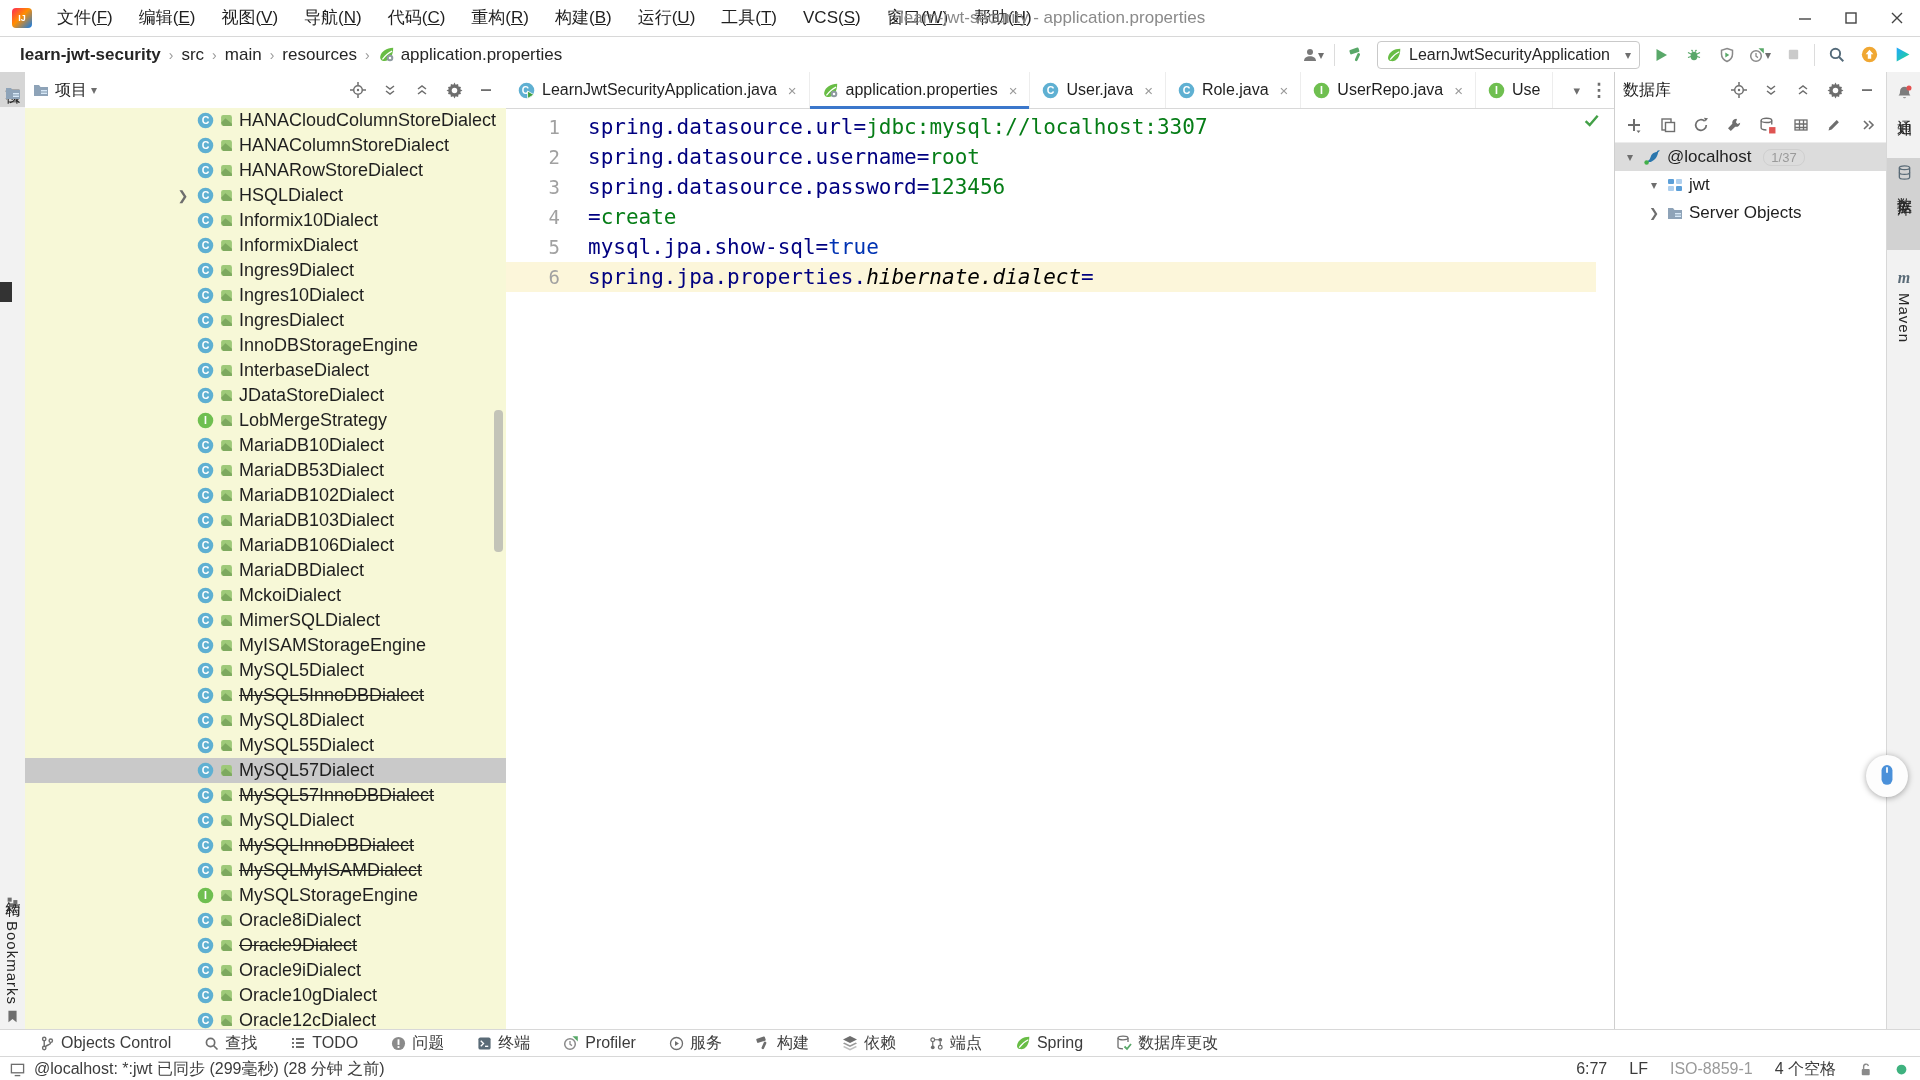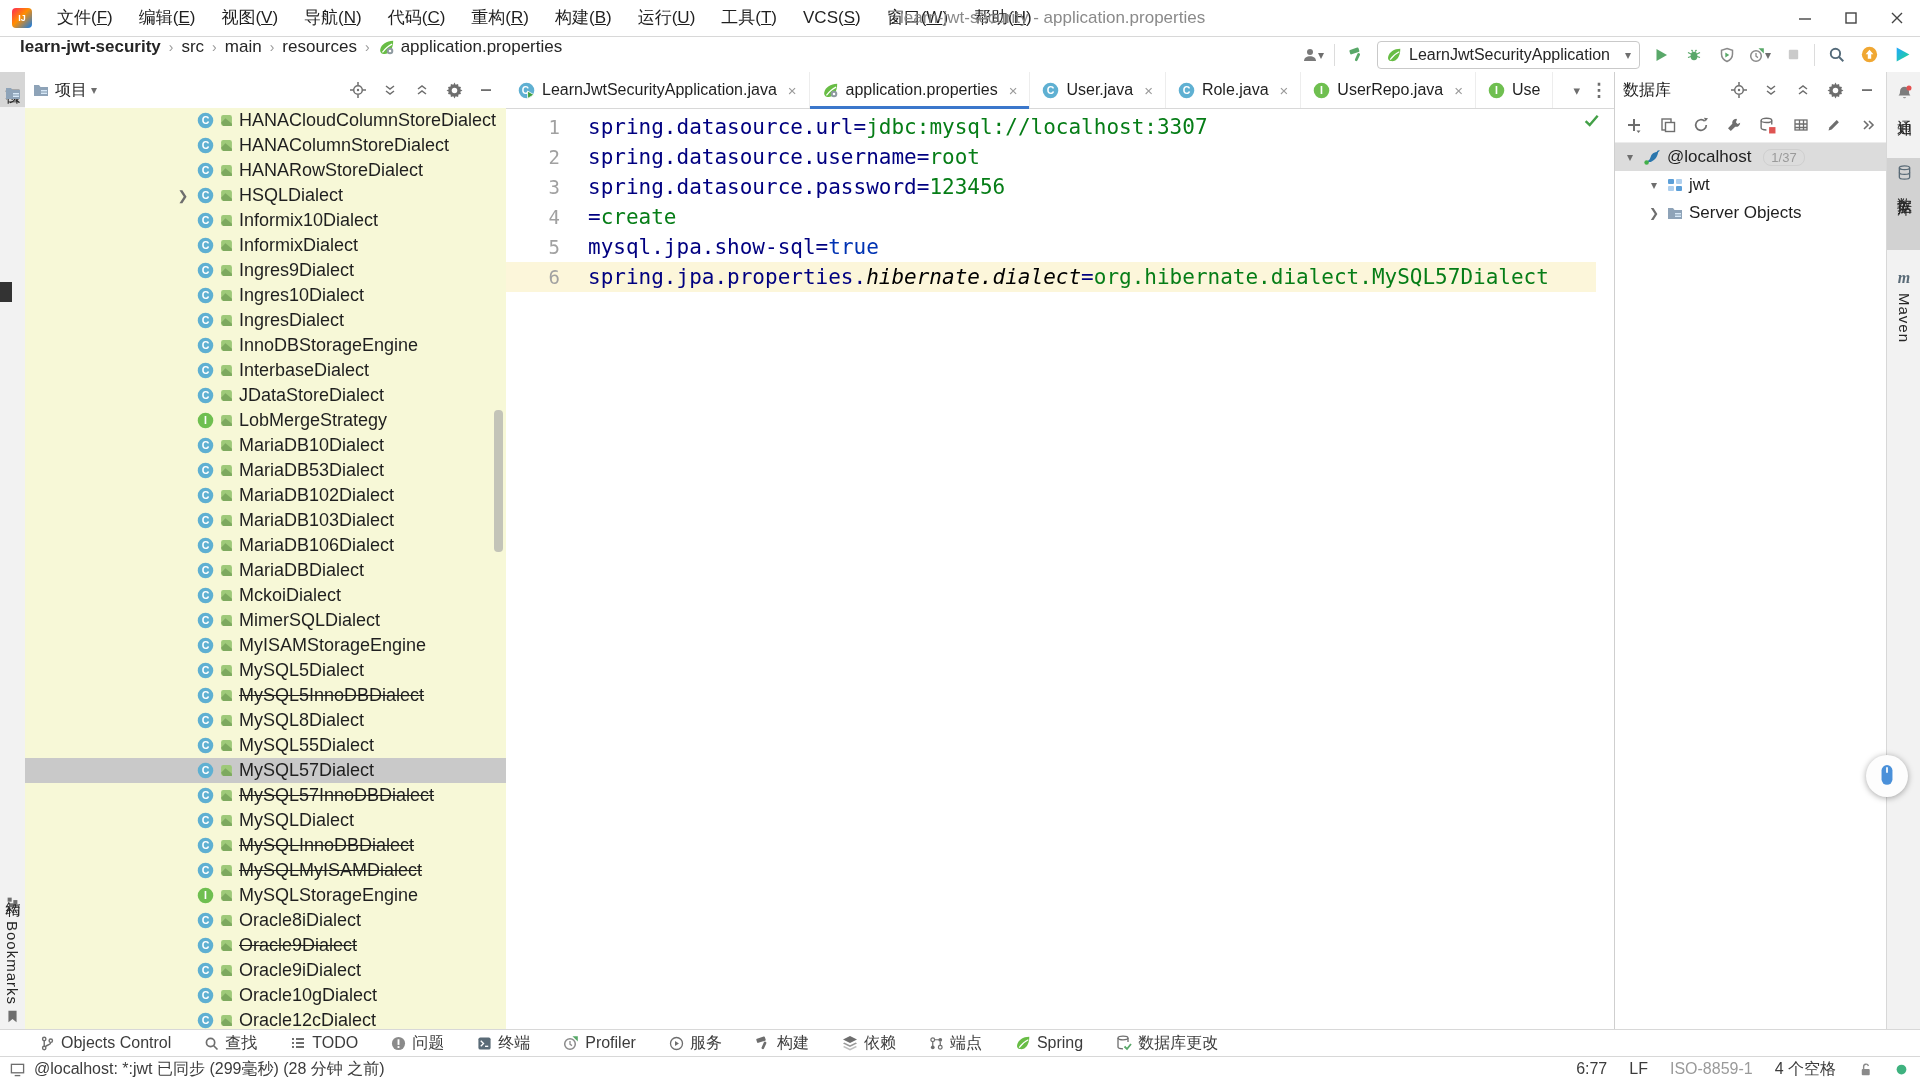--- a/index.html
+++ b/index.html
@@ -12,21 +12,21 @@
   #titlebar{left:0;top:0;width:1920px;height:36px;background:#fff;border-bottom:1px solid #d8d8d8;display:flex;align-items:center}
   #logo{width:20px;height:20px;margin:0 12px 0 12px;border-radius:4px;
         background:linear-gradient(135deg,#fe2857,#ff8e00 45%,#0a7bf0);display:flex;align-items:center;justify-content:center;
         color:#fff;font-size:9px;font-weight:bold}
   #menus{display:flex;list-style:none;margin:0;padding:0}
   #menus li{padding:0 13px;line-height:36px;cursor:default;white-space:nowrap}
   #win-title{position:absolute;left:900px;top:0;line-height:36px;color:#8a8a8a}
   #win-controls{position:absolute;right:0;top:0;display:flex}
   .wc{width:46px;height:36px;display:flex;align-items:center;justify-content:center;color:#444}
   
-  #toolbar{left:0;top:37px;width:1920px;height:35px;background:#fff;border-bottom:1px solid #d8d8d8;display:flex;align-items:flex-start}
+  #toolbar{left:0;top:37px;width:1920px;height:35px;background:#fff;border-bottom:1px solid #d8d8d8;display:flex;align-items:center}
   #breadcrumbs{display:flex;align-items:center;padding-left:20px;gap:8px;white-space:nowrap}
   #breadcrumbs .crumb{color:#262626}
   #breadcrumbs .crumb.first{font-weight:bold}
   #breadcrumbs .sep{color:#9a9a9a;font-size:14px}
   #tb-right{position:absolute;right:6px;top:37px;height:35px;display:flex;align-items:center;gap:9px}
   .vsep{width:1px;height:22px;background:#dcdcdc}
   .caret{color:#6e6e6e;font-size:12px}
   #run-config{display:flex;align-items:center;gap:7px;border:1px solid #c9c9c9;border-radius:4px;
               background:#fff;height:26px;padding:0 8px;min-width:245px}
   #run-config .label{font-size:16px;color:#262626;white-space:nowrap}
@@ -1044,21 +1044,20 @@
           <span class="ln">5</span>
           <span class="tk-k">mysql.jpa.show-sql</span>
           <span class="tk-k">=</span>
           <span class="tk-kw">true</span>
         </div>
         <div class="code-row current" style="top: 154px;">
           <span class="ln">6</span>
           <span class="tk-k">spring.jpa.properties.</span>
           <span class="tk-ki">hibernate.dialect</span>
           <span class="tk-k">=</span>
-          <span class="tk-v">org.hibernate.dialect.MySQL57Dialect</span>
         </div>
       </div>
   </div>
 
   <div class="abs" id="db-panel">
     <div class="panel-header">
       <span class="title">数据库</span>
       <span class="ph-icons" id="db-h-icons">
           <span class="tbtn">
             <span class="ic">

